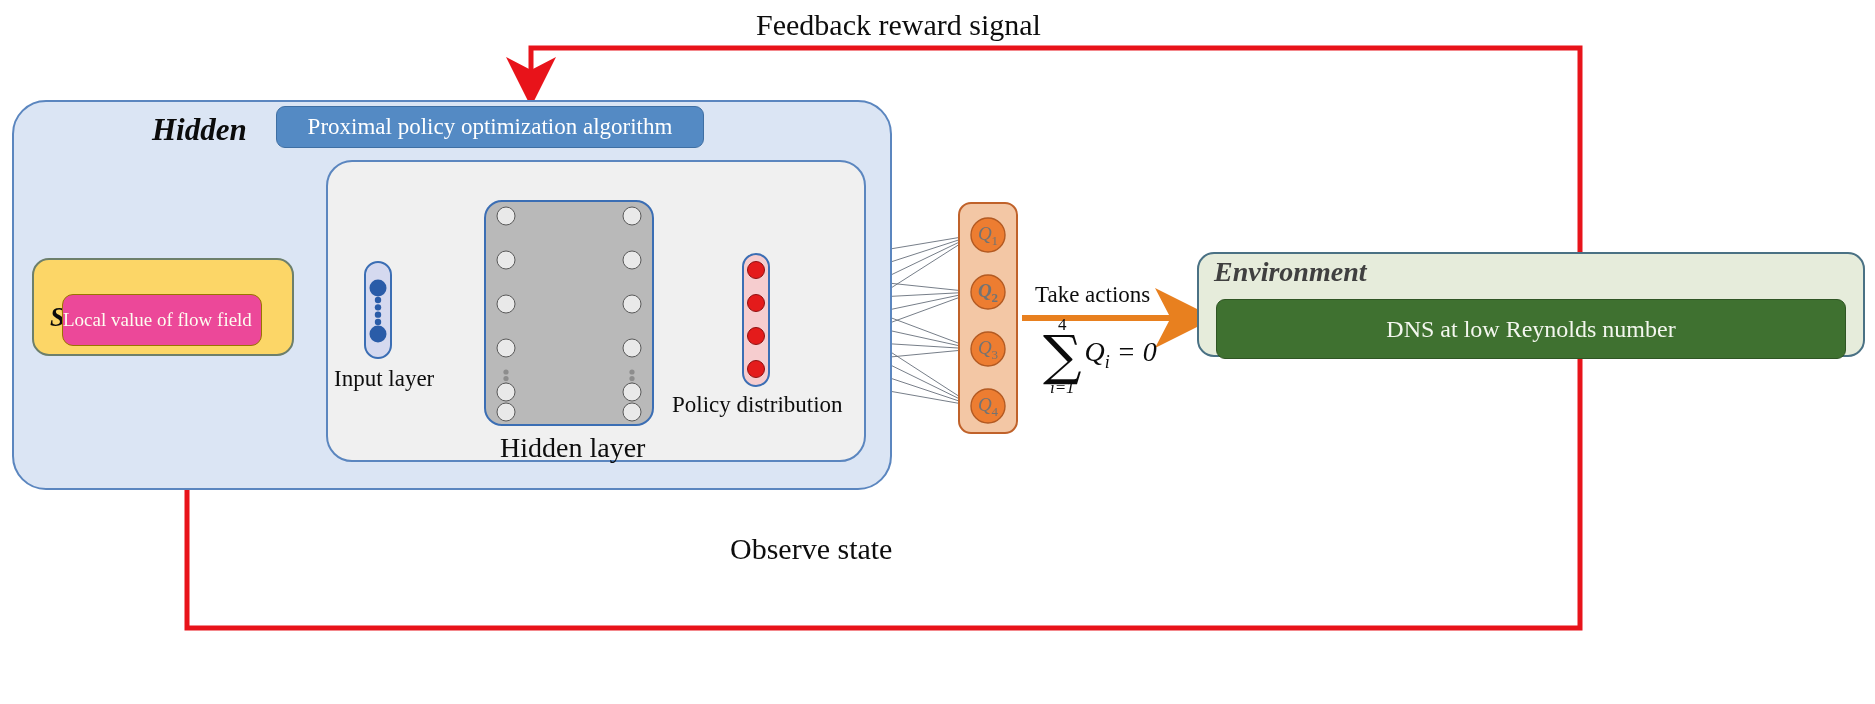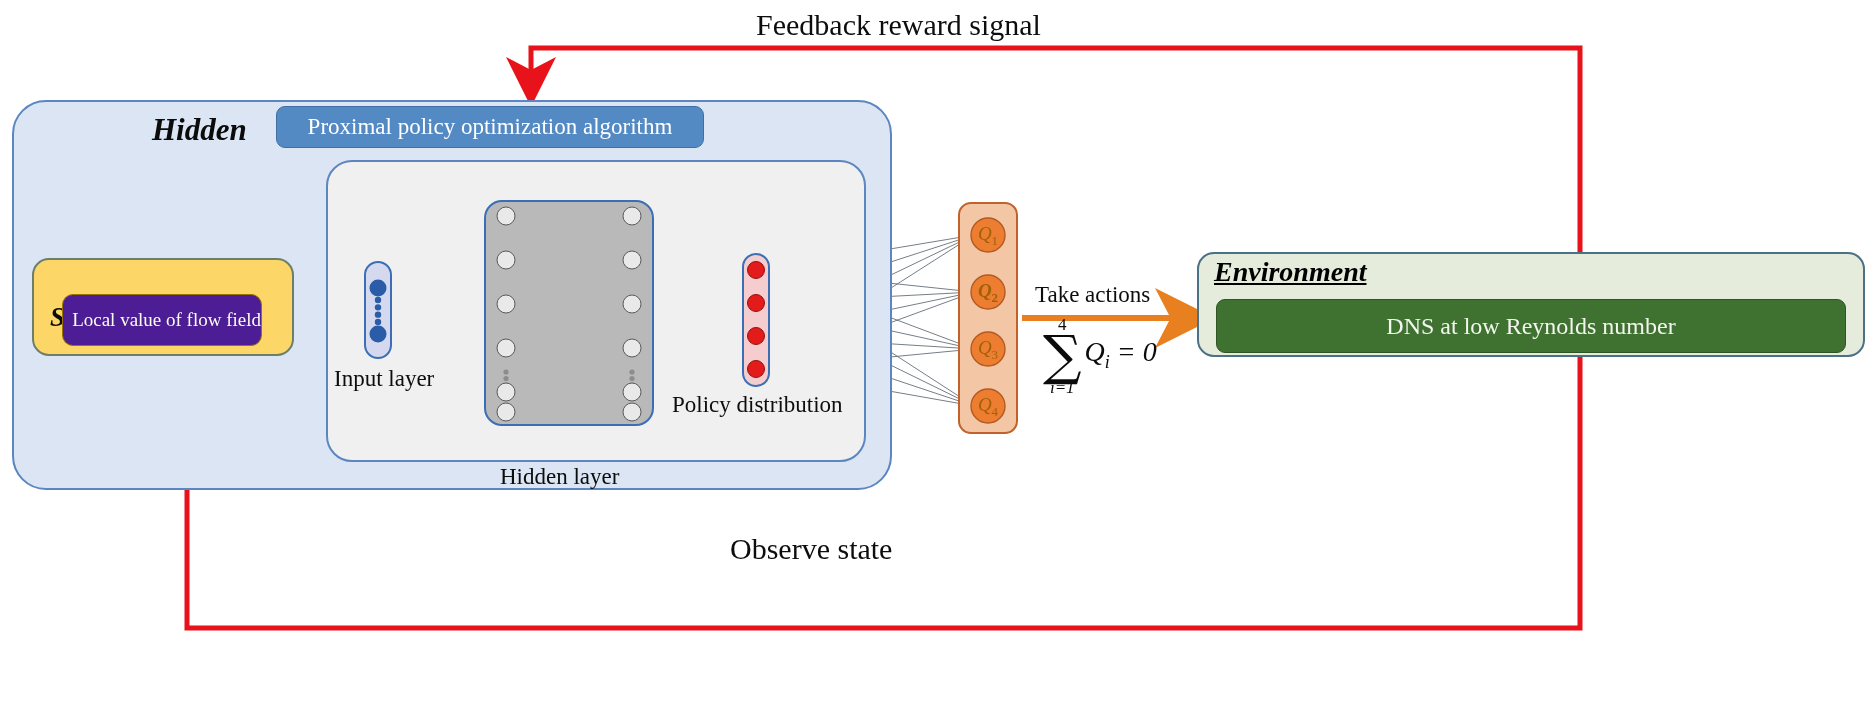--- a/index.html
+++ b/index.html
@@ -69,24 +69,24 @@
     border: 2px solid #6d7f6b;
     border-radius: 17px;
   }
   #state-title {
     position: absolute; left: 50px; top: 262px;
     font-size: 27px; font-weight: bold; font-style: italic; color: #0b0b0b; margin-top: 40px;
   }
   #state-inner {
     position: absolute; left: 62px; top: 294px;
     width: 200px; height: 52px;
-    background: #4c1d95;
+    background: #ec4899;
     border: 1px solid #9a7500;
     border-radius: 11px;
-    display: flex; align-items: center; justify-content: flex-end; text-align: center;
+    display: flex; align-items: center; justify-content: flex-start; text-align: center;
     color: #fdfdf0; font-size: 19px; line-height: 1.12;
   }
 
   
   .capsule { position: absolute; border-radius: 14px; }
   #input-col {
     left: 364px; top: 261px; width: 28px; height: 98px;
     background: #d5d9ef; border: 2px solid #3b6eb4;
   }
   #hidden-col {
@@ -97,21 +97,21 @@
     left: 742px; top: 253px; width: 28px; height: 134px;
     background: #f6cdcf; border: 2px solid #3b6eb4;
   }
   #q-col {
     left: 958px; top: 202px; width: 60px; height: 232px;
     background: #f3c7a5; border: 2px solid #c0622a; border-radius: 13px;
   }
 
   
   #input-label  { left: 334px; top: 366px; font-size: 23px; }
-  #hidden-label { left: 500px; top: 432px; font-size: 23px; margin-top: 32px; }
+  #hidden-label { left: 500px; top: 432px; font-size: 28px; }
   #policy-label { left: 672px; top: 392px; font-size: 23px; }
 
   
   #take-actions-label { left: 1035px; top: 282px; font-size: 23px; }
   #sum-formula {
     position: absolute; left: 1043px; top: 316px;
     font-size: 23px; color: #0b0b0b;
     display: flex; align-items: center;
   }
   #sum-formula .sigma-wrap {
@@ -128,36 +128,36 @@
   
   #env-box {
     position: absolute; left: 1197px; top: 252px;
     width: 668px; height: 105px;
     background: #e6ecdb;
     border: 2px solid #4a7184;
     border-radius: 17px;
   }
   #env-title {
     position: absolute; left: 1214px; top: 256px;
-    font-size: 28px; font-weight: bold; font-style: italic; color: #000000; text-decoration: underline;
+    font-size: 28px; font-weight: bold; font-style: italic; color: #404040;
   }
   #env-inner {
     position: absolute; left: 1216px; top: 299px;
-    width: 630px; height: 54px;
+    width: 630px; height: 60px;
     background: #3f7130;
     border: 1px solid #2f5524;
     border-radius: 9px;
     display: flex; align-items: center; justify-content: center;
     color: #f3f6ee; font-size: 24px;
   }
 
   
   .qlabel {
     position: absolute;
-    font-size: 19px; font-style: italic; color: #a16207;
+    font-size: 19px; font-style: italic; color: #737373;
     text-align: center; width: 40px;
   }
   .qlabel sub { font-size: 13px; font-style: normal; }
 </style>
 </head>
 <body>
 
 <div id="stage">
 
   <svg class="layer" viewBox="0 0 1875 704">

